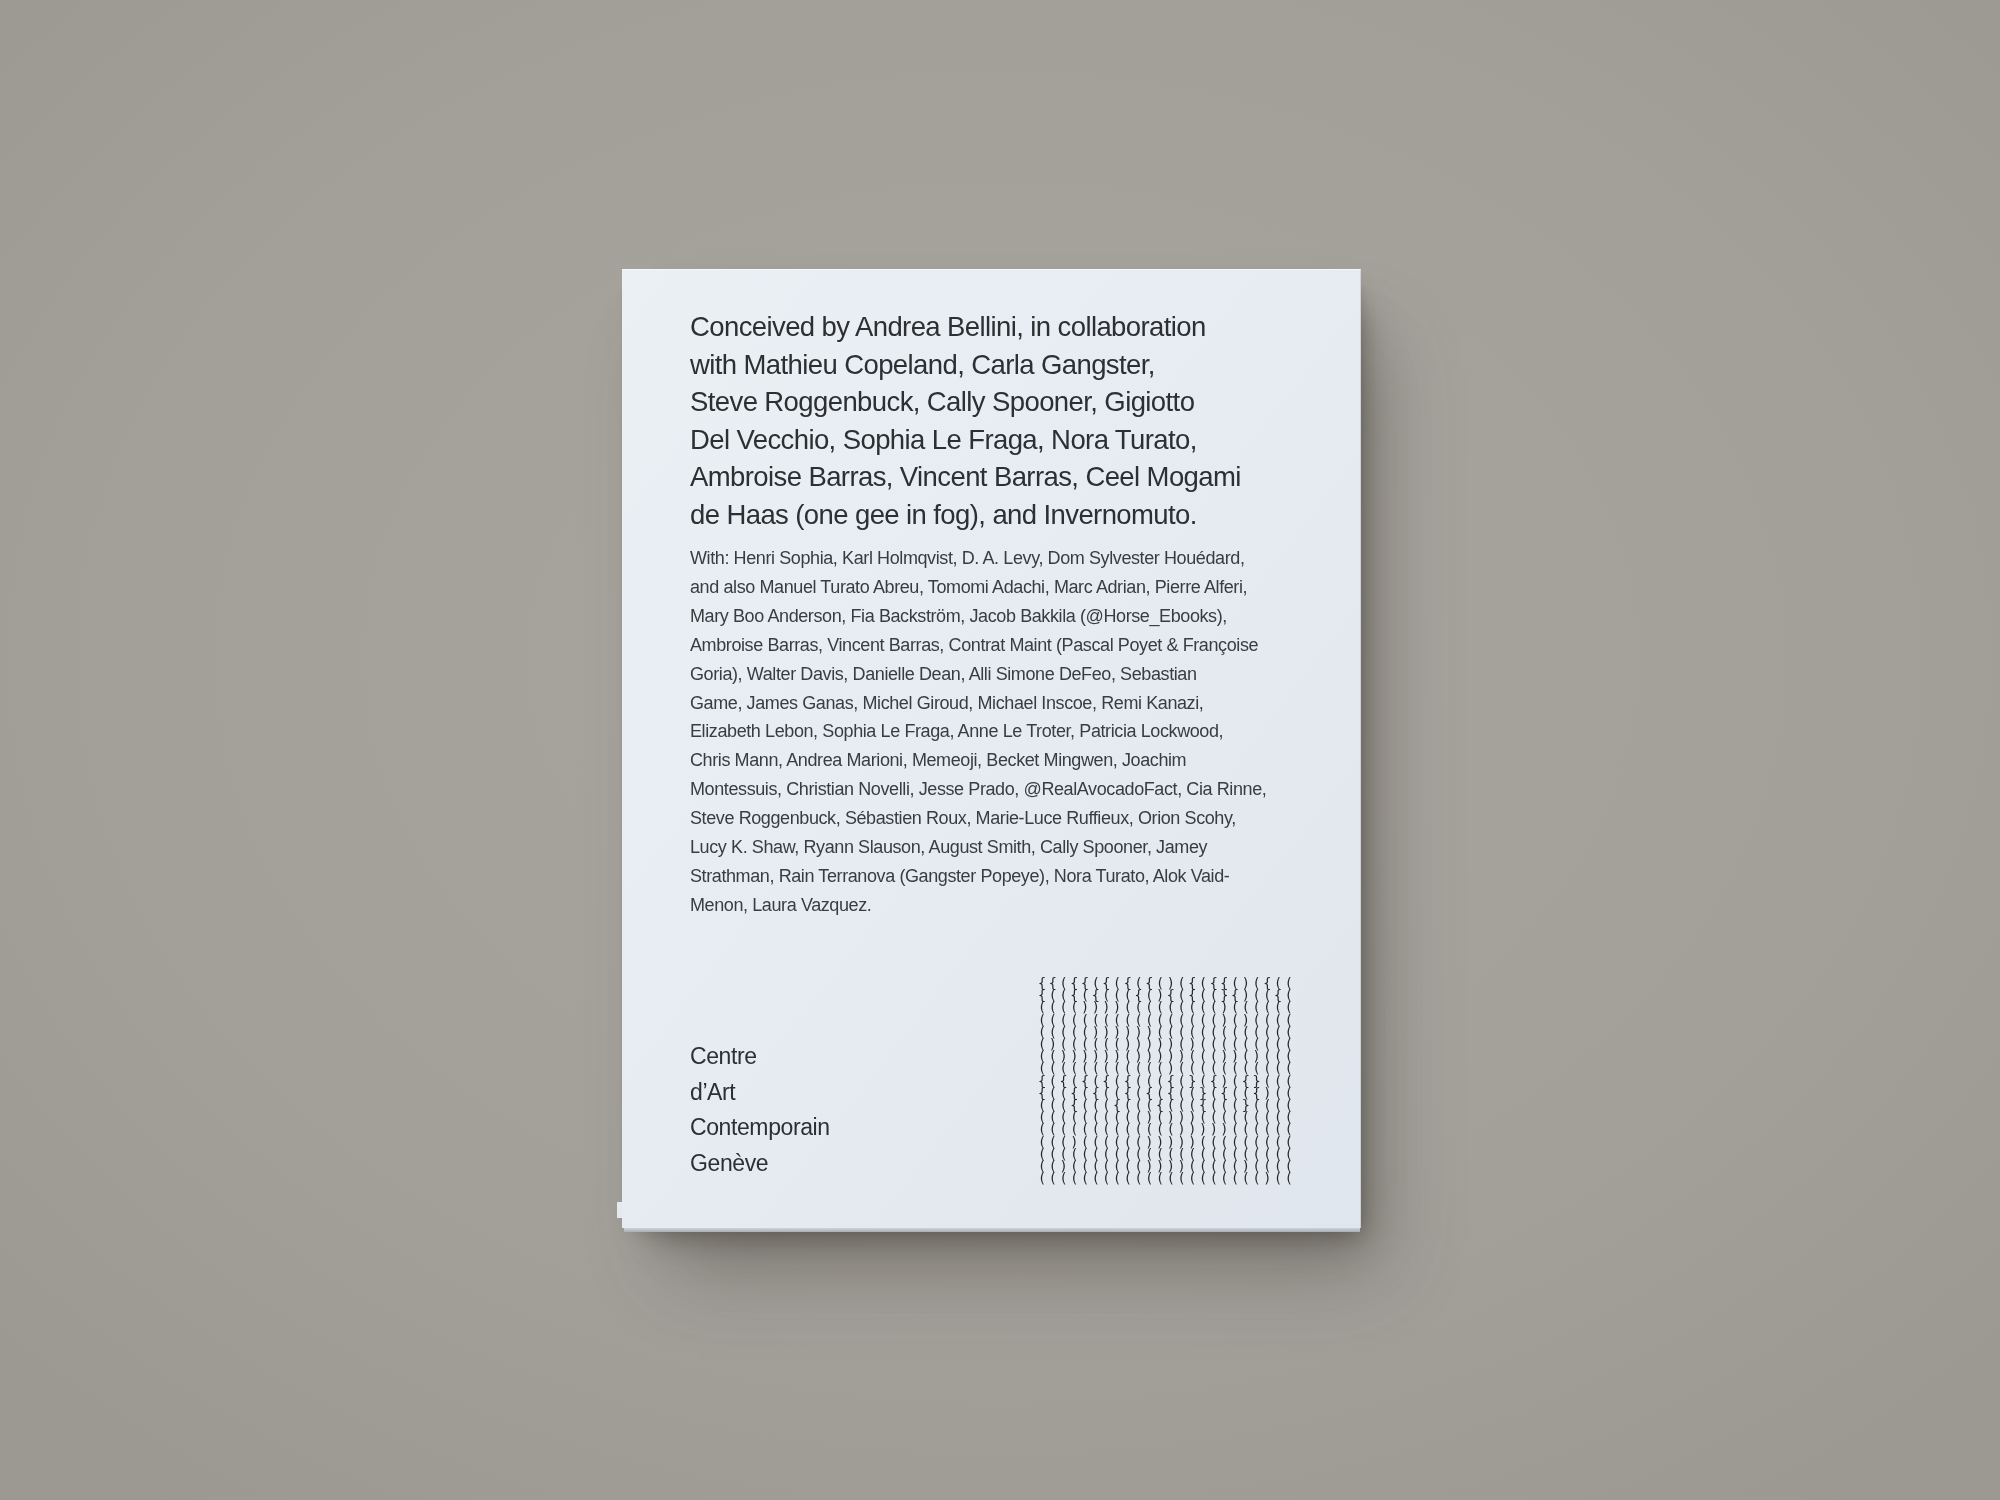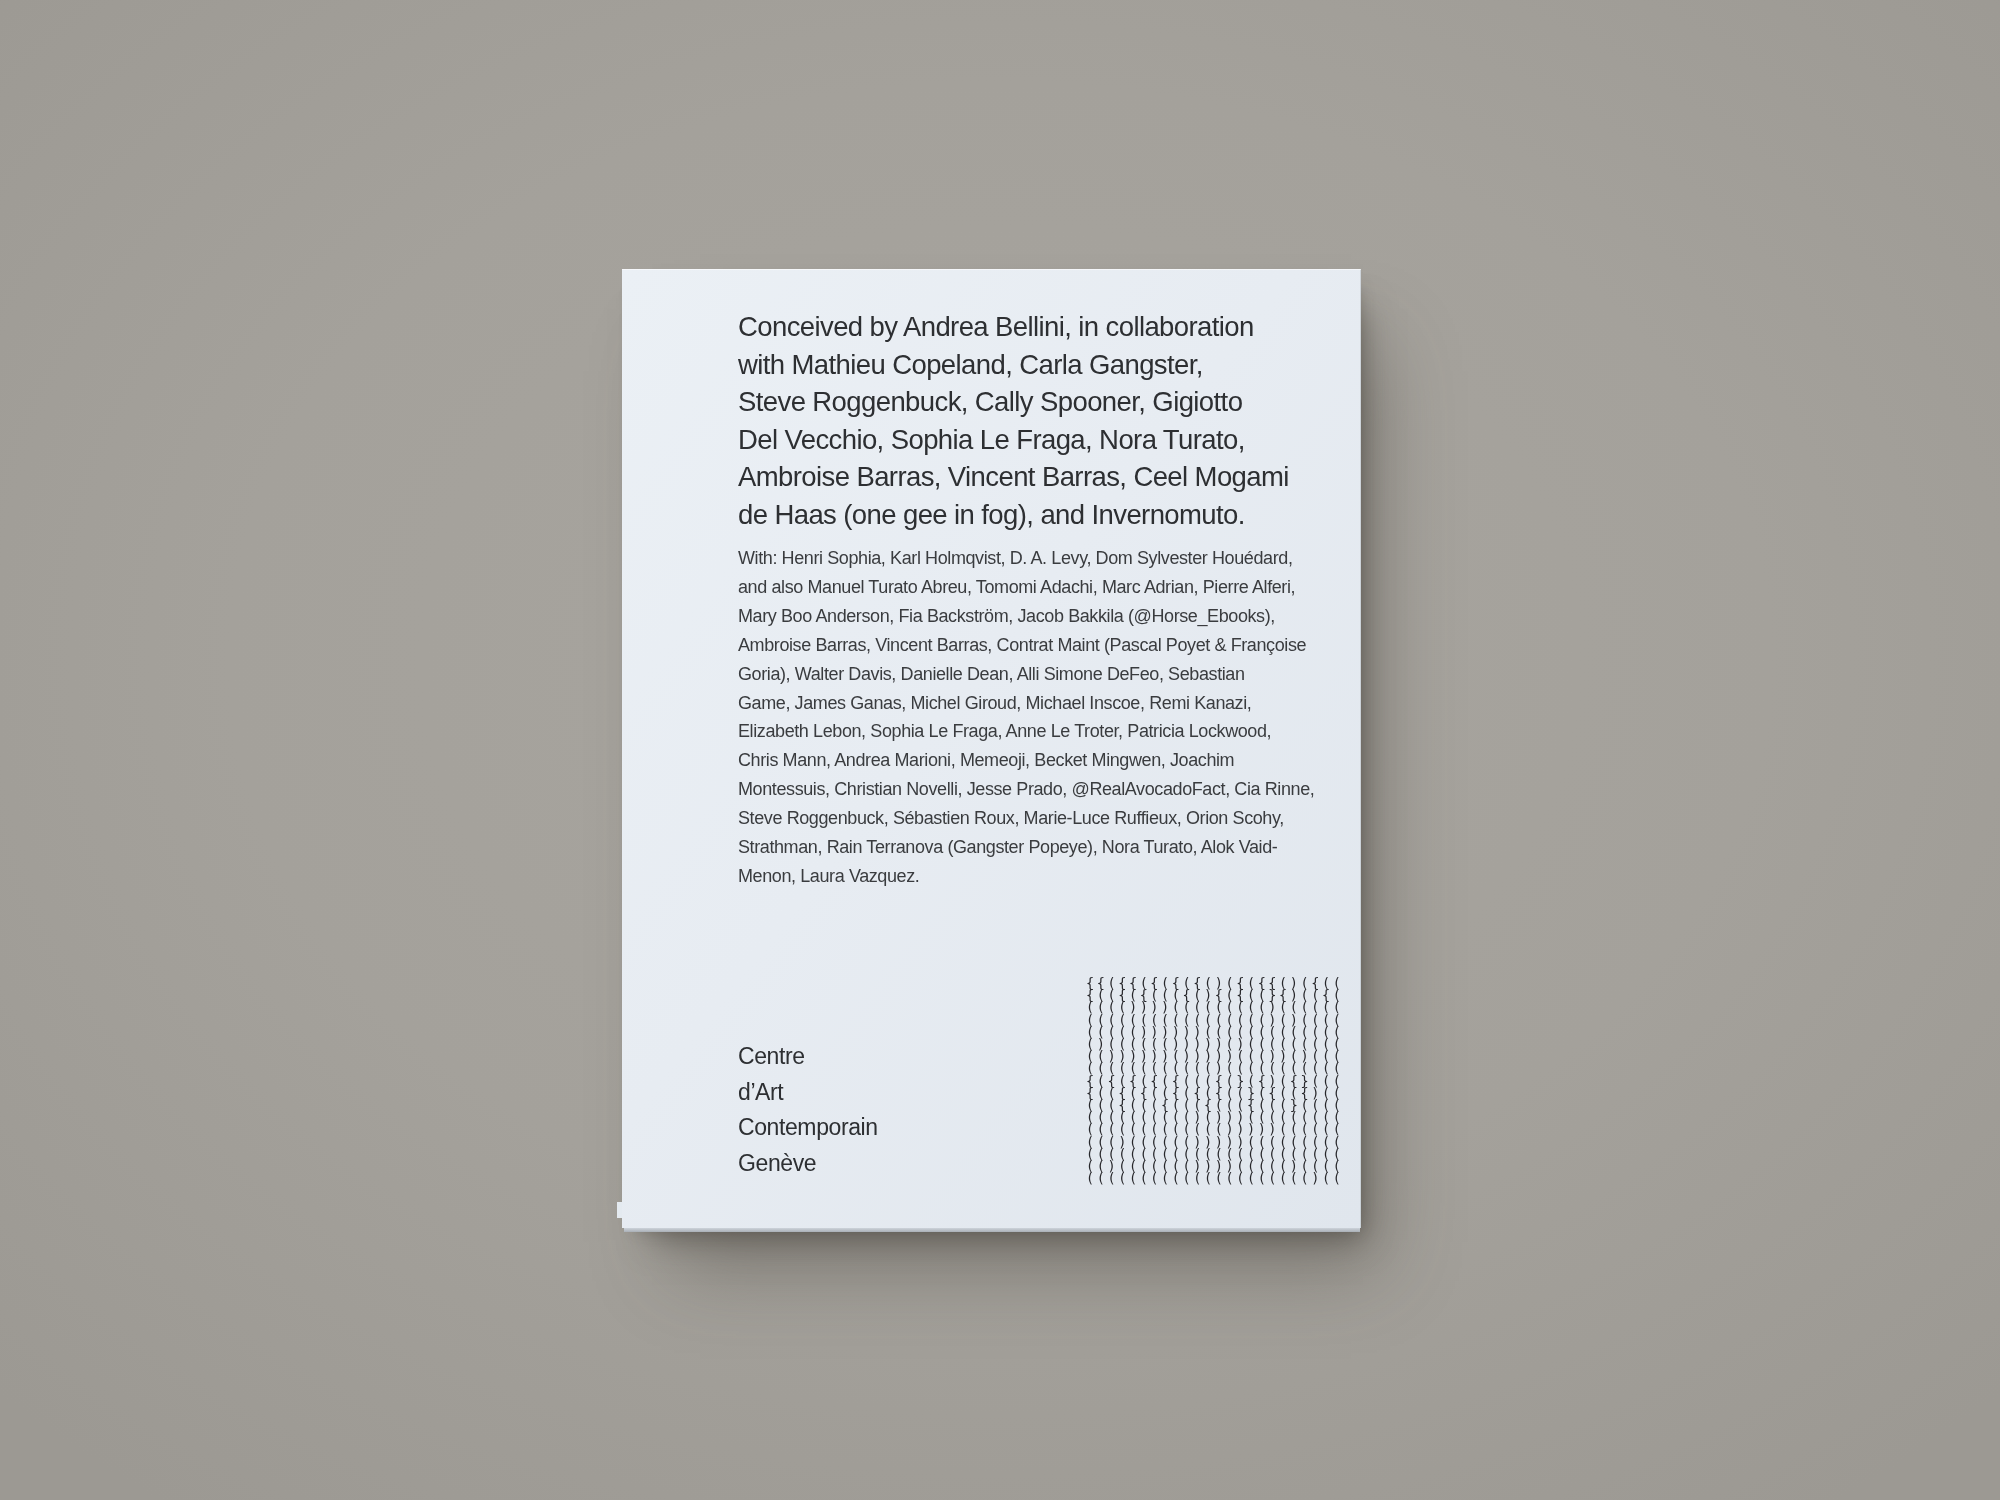--- a/index.html
+++ b/index.html
@@ -47,21 +47,21 @@
     position:absolute; left:68px; top:770px;
     font-size:23px; line-height:35.5px; letter-spacing:-0.4px;
     color:#2d2f32; white-space:nowrap;
   }
   .ascii-art {
     position:absolute; left:416px; top:708px;
     font-family:"DejaVu Sans Mono", monospace;
     font-size:13.5px; line-height:12.2px; letter-spacing:2.6px;
     color:#27272b; white-space:pre;
   }
-  .line { white-space:pre;margin-left:48px; }
+  .line { white-space:pre; }
 </style>
 </head>
 <body>
 
 <div class="stage">
   <div class="book">
 
     <div class="credits">
         <div class="line">Conceived by Andrea Bellini, in collaboration</div>
         <div class="line">with Mathieu Copeland, Carla Gangster,</div>
@@ -75,20 +75,21 @@
         <div class="line">With: Henri Sophia, Karl Holmqvist, D. A. Levy, Dom Sylvester Houédard,</div>
         <div class="line">and also Manuel Turato Abreu, Tomomi Adachi, Marc Adrian, Pierre Alferi,</div>
         <div class="line">Mary Boo Anderson, Fia Backström, Jacob Bakkila (@Horse_Ebooks),</div>
         <div class="line">Ambroise Barras, Vincent Barras, Contrat Maint (Pascal Poyet &amp; Françoise</div>
         <div class="line">Goria), Walter Davis, Danielle Dean, Alli Simone DeFeo, Sebastian</div>
         <div class="line">Game, James Ganas, Michel Giroud, Michael Inscoe, Remi Kanazi,</div>
         <div class="line">Elizabeth Lebon, Sophia Le Fraga, Anne Le Troter, Patricia Lockwood,</div>
         <div class="line">Chris Mann, Andrea Marioni, Memeoji, Becket Mingwen, Joachim</div>
         <div class="line">Montessuis, Christian Novelli, Jesse Prado, @RealAvocadoFact, Cia Rinne,</div>
         <div class="line">Steve Roggenbuck, Sébastien Roux, Marie-Luce Ruffieux, Orion Scohy,</div>
+        <div class="line">Lucy K. Shaw, Ryann Slauson, August Smith, Cally Spooner, Jamey</div>
         <div class="line">Strathman, Rain Terranova (Gangster Popeye), Nora Turato, Alok Vaid-</div>
         <div class="line">Menon, Laura Vazquez.</div>
       </div>
 
     <div class="publisher">
         <div class="line">Centre</div>
         <div class="line">d’Art</div>
         <div class="line">Contemporain</div>
         <div class="line">Genève</div>
       </div>

